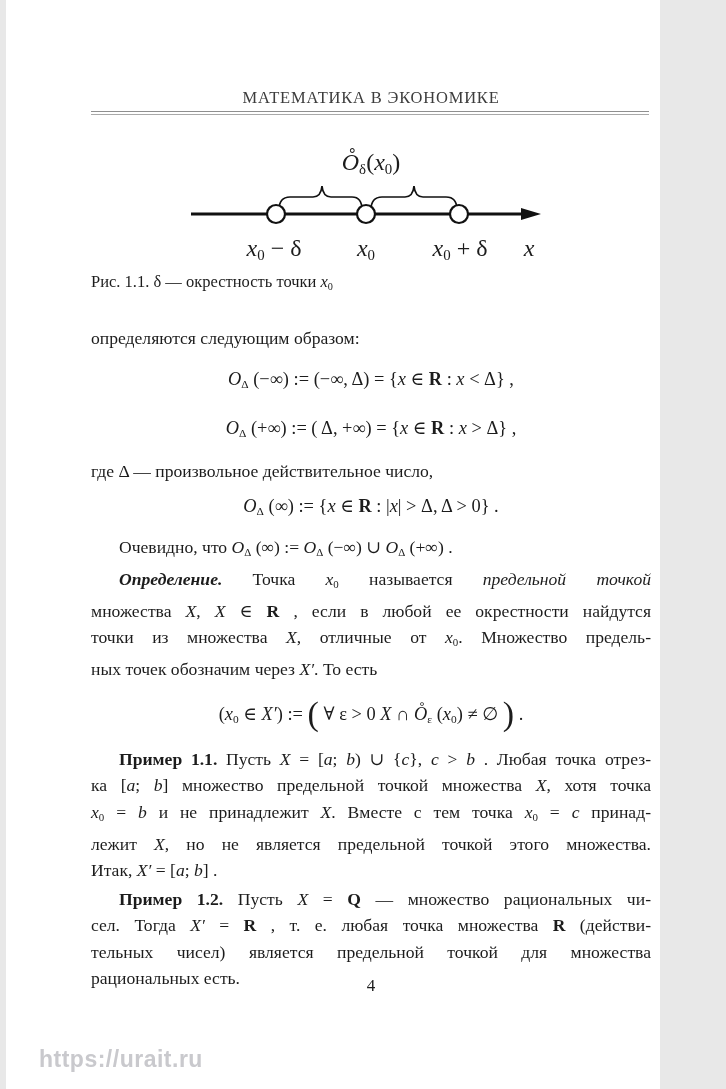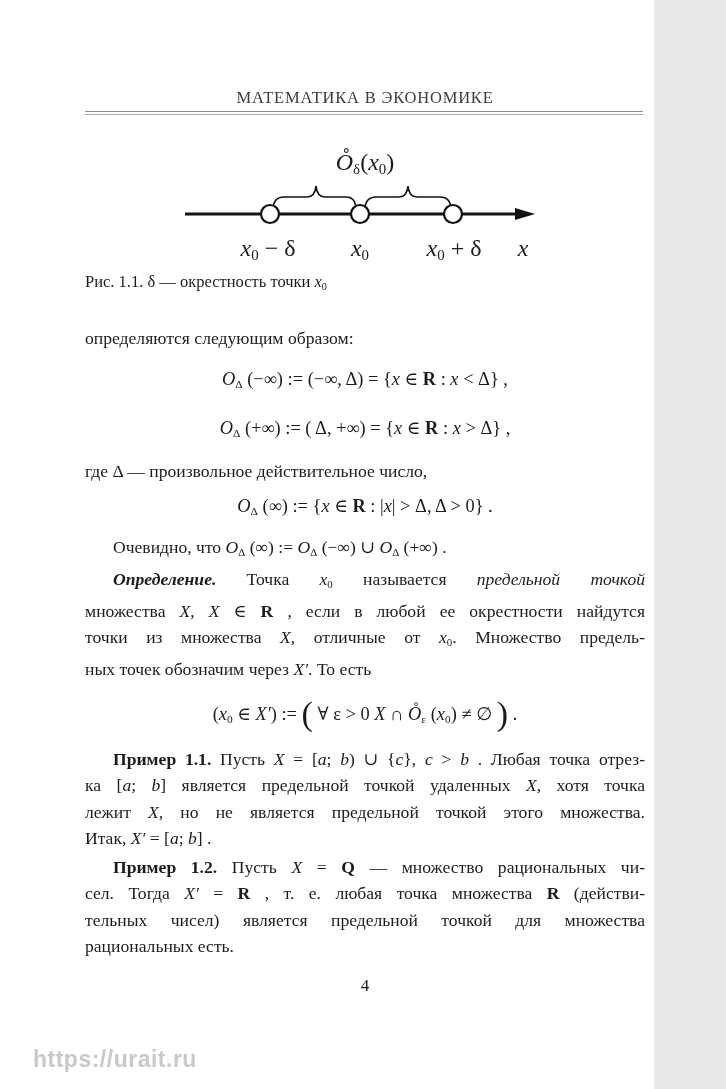--- a/index.html
+++ b/index.html
@@ -4,20 +4,21 @@
 <style>
   * { margin: 0; padding: 0; box-sizing: border-box; }
   html, body { background: #e8e8e8; }
   .page {
     position: relative;
     width: 654px; height: 1089px;
     background: #ffffff;
     font-family: "Liberation Serif", "DejaVu Serif", serif;
     color: #1c1c1c;
     overflow: hidden;
+    margin-left: 6px;
   }
   
   .runhead {
     position: absolute; left: 85px; top: 88px; width: 560px;
     text-align: center;
     font-size: 16.5px; letter-spacing: 0.8px; color: #3d3d3d;
   }
   .headrule {
     position: absolute; left: 85px; top: 111px; width: 558px; height: 4px;
     border-top: 1px solid #8f8f8f; border-bottom: 1px solid #a9a9a9;
@@ -110,21 +111,22 @@
     <div class="ln lf ind" style="margin-top:8px;"><span class="f-n">Очевидно, что </span><span class="f-i">O</span><span class="f-s">Δ</span><span class="f-n"> (∞) := </span><span class="f-i">O</span><span class="f-s">Δ</span><span class="f-n"> (−∞) ∪ </span><span class="f-i">O</span><span class="f-s">Δ</span><span class="f-n"> (+∞) .</span></div>
 
     <div class="ln jf ind"><span class="f-bi">Определение.</span><span class="f-n">  Точка </span><span class="f-i">x</span><span class="f-s">0</span><span class="f-n">  называется </span><span class="f-i">предельной точкой</span></div>
     <div class="ln jf"><span class="f-n">множества </span><span class="f-i">X</span><span class="f-n">,  </span><span class="f-i">X</span><span class="f-n"> ∈ </span><span class="f-b">R</span><span class="f-n"> , если в любой ее окрестности найдутся</span></div>
     <div class="ln jf"><span class="f-n">точки из множества </span><span class="f-i">X</span><span class="f-n">, отличные от </span><span class="f-i">x</span><span class="f-s">0</span><span class="f-n">. Множество предель-</span></div>
     <div class="ln lf"><span class="f-n">ных точек обозначим через </span><span class="f-i">X′</span><span class="f-n">. То есть</span></div>
 
     <div class="ln ct fml bigline" style="margin-top:8px;margin-bottom:4px;"><span class="f-n">(</span><span class="f-i">x</span><span class="f-s">0</span><span class="f-n"> ∈ </span><span class="f-i">X′</span><span class="f-n">) := </span><span class="f-big">(</span><span class="f-n"> ∀ ε &gt; 0  </span><span class="f-i">X</span><span class="f-n"> ∩ </span><span class="f-i">O̊</span><span class="f-s">ε</span><span class="f-n"> (</span><span class="f-i">x</span><span class="f-s">0</span><span class="f-n">) ≠ ∅ </span><span class="f-big">)</span><span class="f-n"> .</span></div>
 
     <div class="ln jf ind"><span class="f-b">Пример 1.1.</span><span class="f-n"> Пусть  </span><span class="f-i">X</span><span class="f-n"> = [</span><span class="f-i">a</span><span class="f-n">; </span><span class="f-i">b</span><span class="f-n">) ∪ {</span><span class="f-i">c</span><span class="f-n">},  </span><span class="f-i">c</span><span class="f-n"> &gt; </span><span class="f-i">b</span><span class="f-n"> . Любая точка отрез-</span></div>
-    <div class="ln jf"><span class="f-n">ка [</span><span class="f-i">a</span><span class="f-n">; </span><span class="f-i">b</span><span class="f-n">]  является предельной точкой удаленных </span><span class="f-i">X</span><span class="f-n">, хотя точка</span></div>
+    <div class="ln jf"><span class="f-n">ка [</span><span class="f-i">a</span><span class="f-n">; </span><span class="f-i">b</span><span class="f-n">]  множество предельной точкой множества </span><span class="f-i">X</span><span class="f-n">, хотя точка</span></div>
+    <div class="ln jf"><span class="f-i">x</span><span class="f-s">0</span><span class="f-n"> = </span><span class="f-i">b</span><span class="f-n">  и не принадлежит </span><span class="f-i">X</span><span class="f-n">. Вместе с тем точка  </span><span class="f-i">x</span><span class="f-s">0</span><span class="f-n"> = </span><span class="f-i">c</span><span class="f-n">  принад-</span></div>
     <div class="ln jf"><span class="f-n">лежит </span><span class="f-i">X</span><span class="f-n">, но не является предельной точкой этого множества.</span></div>
     <div class="ln lf"><span class="f-n">Итак,  </span><span class="f-i">X′</span><span class="f-n"> = [</span><span class="f-i">a</span><span class="f-n">; </span><span class="f-i">b</span><span class="f-n">] .</span></div>
 
     <div class="ln jf ind" style="margin-top:2px;"><span class="f-b">Пример 1.2.</span><span class="f-n"> Пусть  </span><span class="f-i">X</span><span class="f-n"> = </span><span class="f-b">Q</span><span class="f-n">  — множество рациональных чи-</span></div>
     <div class="ln jf"><span class="f-n">сел.  Тогда  </span><span class="f-i">X′</span><span class="f-n"> = </span><span class="f-b">R</span><span class="f-n"> , т. е. любая  точка  множества  </span><span class="f-b">R</span><span class="f-n">  (действи-</span></div>
     <div class="ln jf"><span class="f-n">тельных чисел) является предельной точкой для множества</span></div>
     <div class="ln lf"><span class="f-n">рациональных есть.</span></div>
   </div>
 
   <div class="pagenum">4</div>

